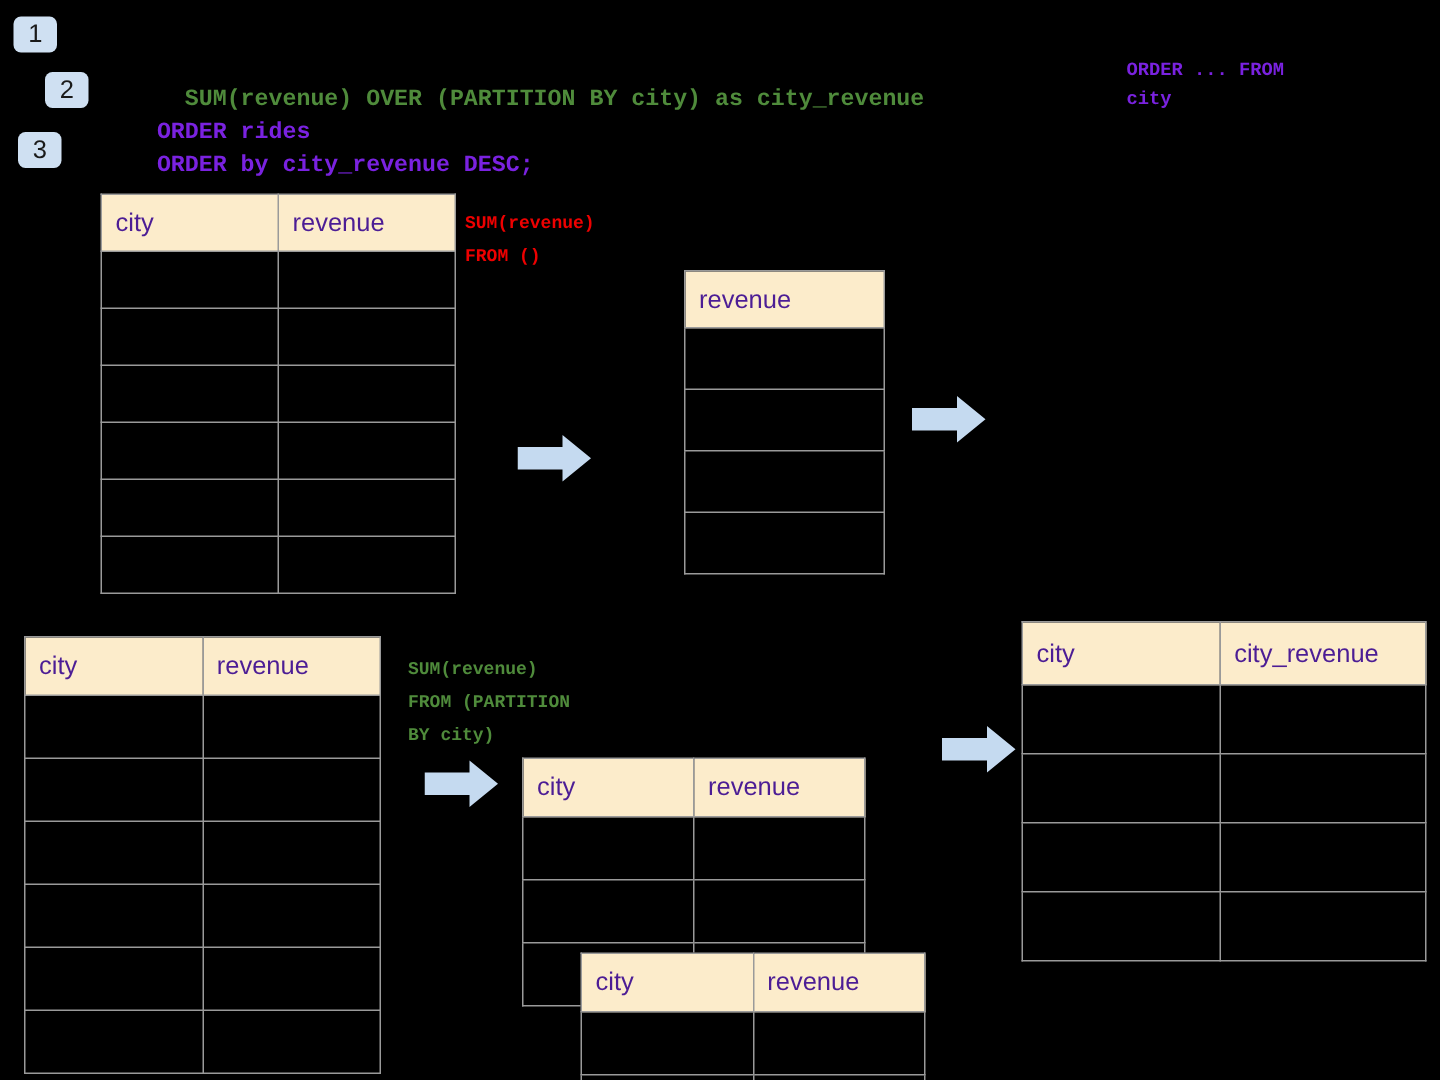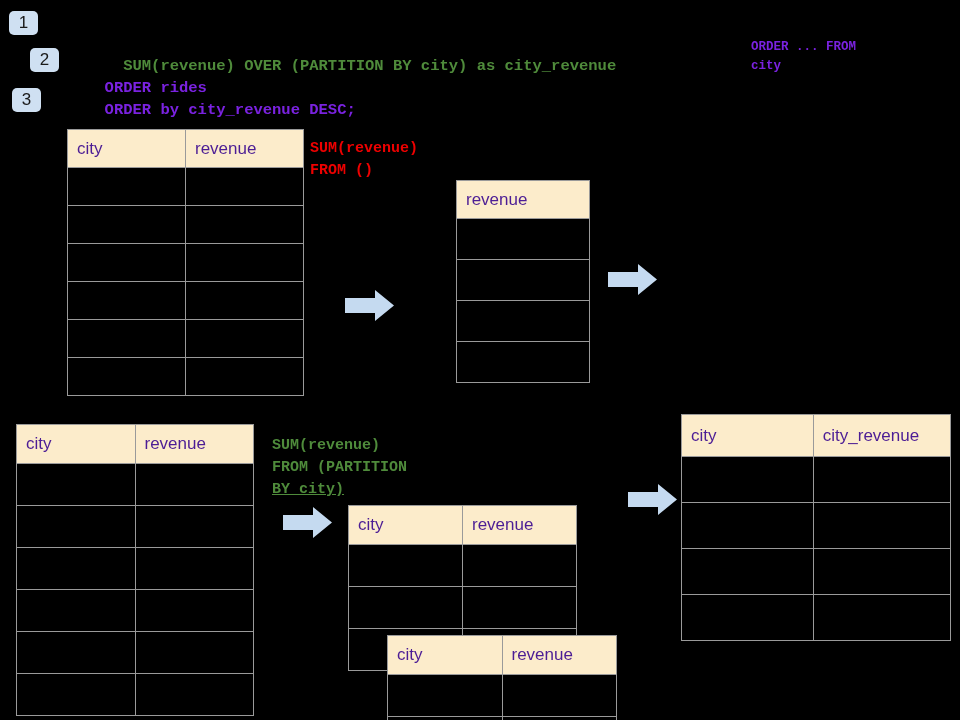--- a/index.html
+++ b/index.html
@@ -52,21 +52,21 @@
     line-height: 19px;
     font-weight: bold;
     white-space: pre;
     color: #7a22e0;
   }
 
   
   .annot {
     position: absolute;
     font-family: "Liberation Mono", monospace;
-    font-size: 15px;
+    font-size: 12px;
     line-height: 22px;
     font-weight: bold;
     white-space: pre;
   }
   .annot.red   { color: #ee0000; }
   .annot.green { color: #4f8b3b; }
 
   
   .tbl {
     position: absolute;
@@ -108,21 +108,21 @@
   <div class="code c-purple" style="left:86px; top:100px;">  ORDER by city_revenue DESC;</div>
 
   <div class="side-note" style="left:751px; top:38px;">ORDER ... FROM</div>
   <div class="side-note" style="left:751px; top:57px;">city</div>
 
   <div class="annot red" style="left:310px; top:138px;">SUM(revenue)</div>
   <div class="annot red" style="left:310px; top:160px;">FROM ()</div>
 
   <div class="annot green" style="left:272px; top:435px;">SUM(revenue)</div>
   <div class="annot green" style="left:272px; top:457px;">FROM (PARTITION</div>
-  <div class="annot green" style="left:272px; top:479px;text-decoration:underline;">BY city)</div>
+  <div class="annot green" style="left:272px; top:479px;">BY city)</div>
 
   <table class="tbl" id="t-source-top" style="left:67px; top:129px; width:237px;">
     <colgroup>
         <col style="width:50%">
         <col style="width:50%">
       </colgroup>
     <tbody>
       <tr>
         <td class="hd" style="height:37px;">city</td>
         <td class="hd" style="height:37px;">revenue</td>

